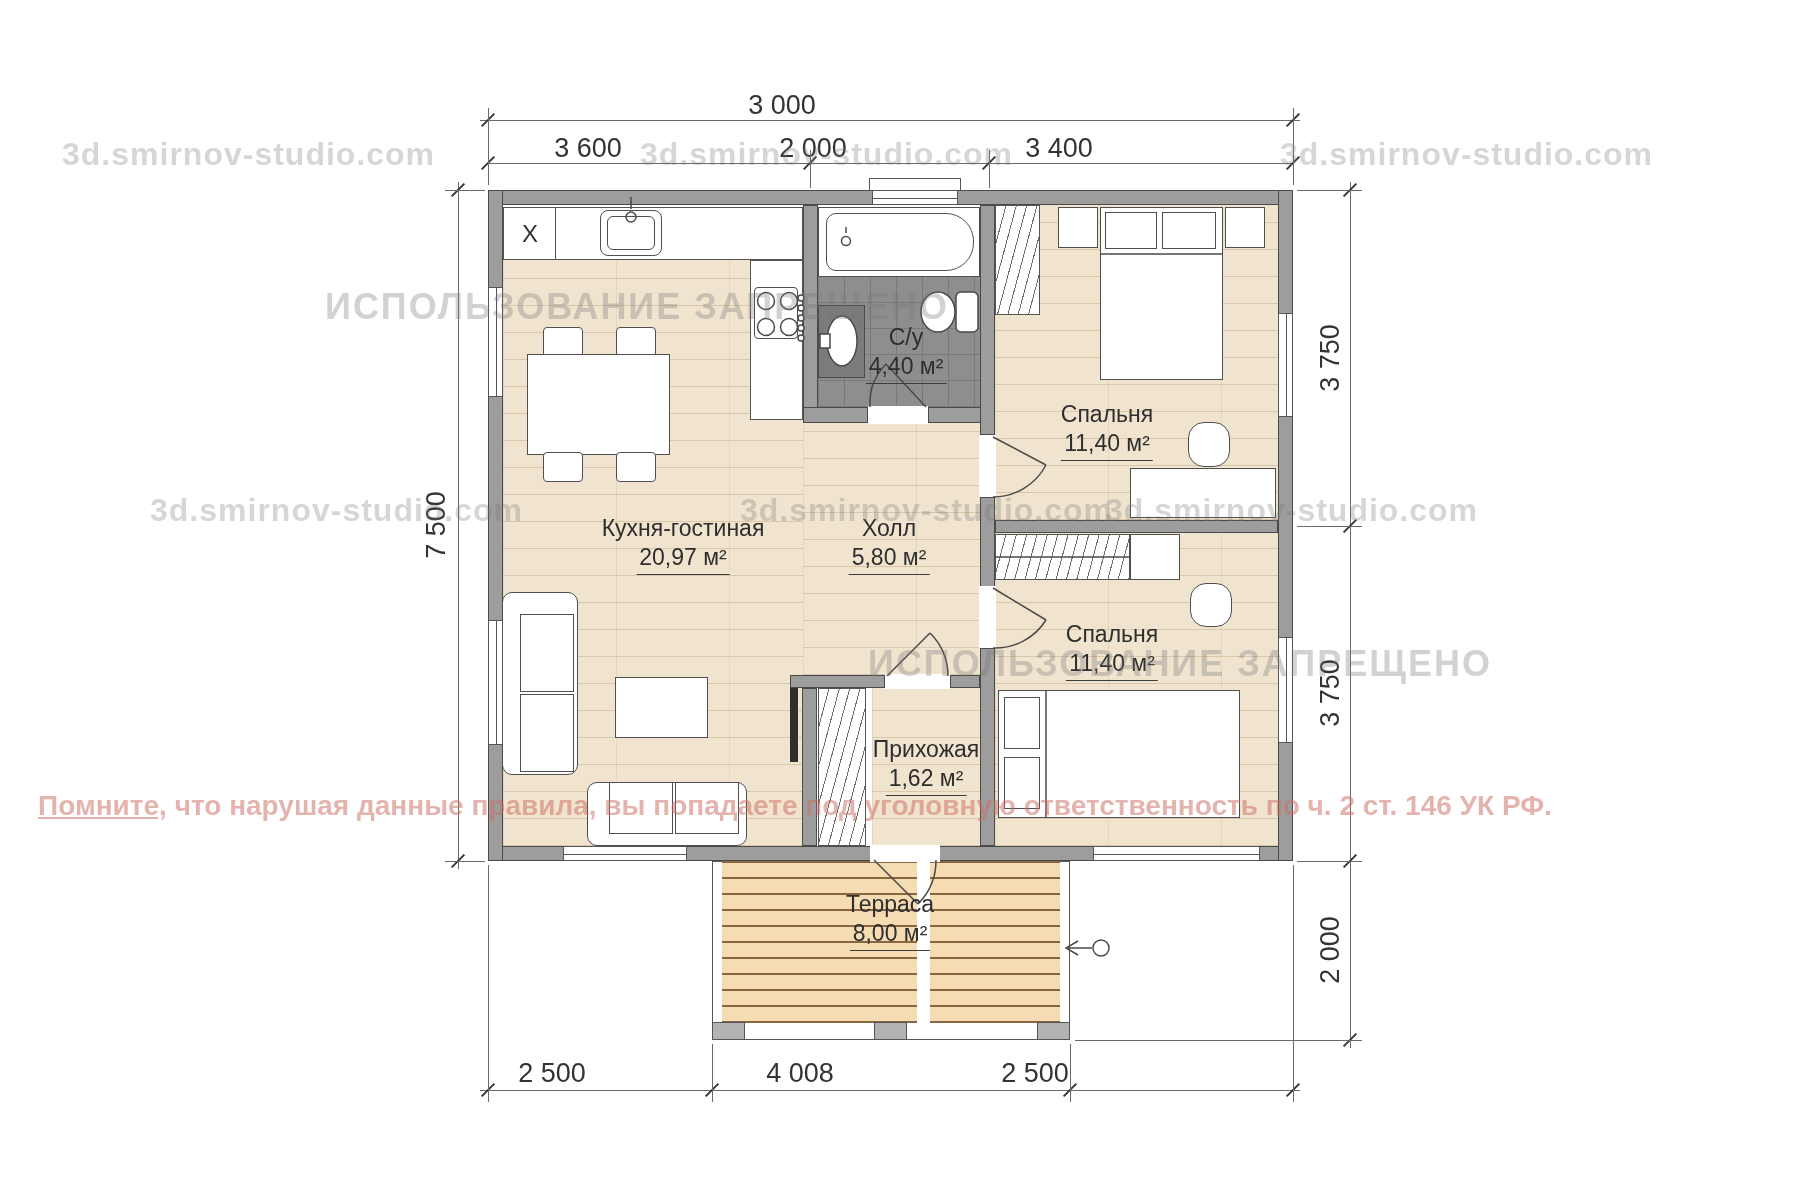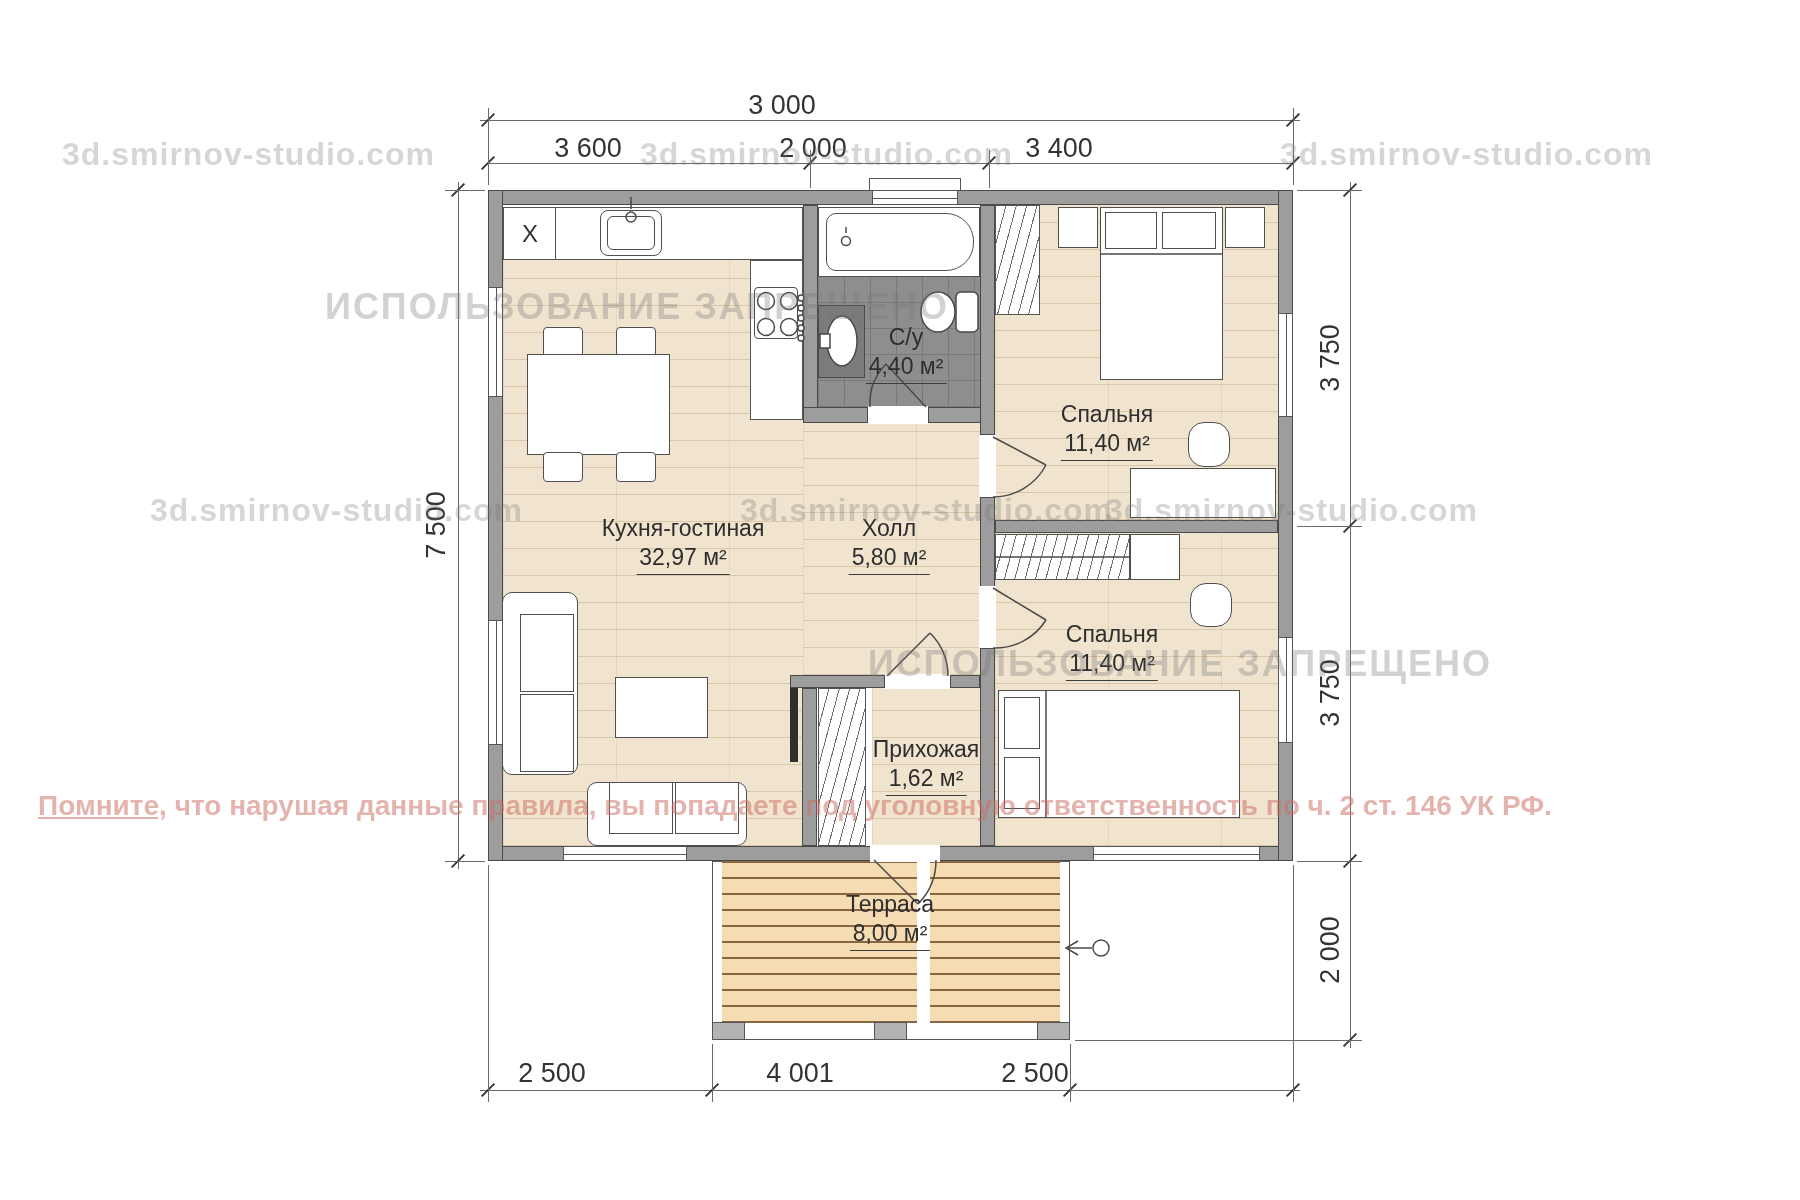--- a/index.html
+++ b/index.html
@@ -173,21 +173,21 @@
       <circle cx="801" cy="328" r="3" fill="#fff"></circle>
       <circle cx="801" cy="338" r="3" fill="#fff"></circle>
       <line x1="1100" y1="254" x2="1222" y2="254"></line>
       <line x1="1046" y1="691" x2="1046" y2="817"></line>
       <line x1="995" y1="557" x2="1130" y2="557"></line>
     </g>
   </svg>
 
   <div class="rlabel" style="left:683px;top:514px;">
     <span style="display:block;">Кухня-гостиная</span>
-    <span class="ar">32,97 м²</span>
+    <span class="ar">20,97 м²</span>
   </div>
   <div class="rlabel" style="left:889px;top:514px;">
     <span style="display:block;">Холл</span>
     <span class="ar">5,80 м²</span>
   </div>
   <div class="rlabel" style="left:906px;top:323px;">
     <span style="display:block;">С/у</span>
     <span class="ar">4,40 м²</span>
   </div>
   <div class="rlabel" style="left:1107px;top:400px;">
@@ -243,21 +243,21 @@
   <div class="hl" style="left:1297px;top:526px;width:65px;"></div>
   <div class="hl" style="left:1297px;top:861px;width:65px;"></div>
   <div class="hl" style="left:1075px;top:1040px;width:287px;"></div>
 
   <div class="hl" style="left:480px;top:1090px;width:820px;"></div>
   <div class="tk" style="left:488px;top:1090px;"></div>
   <div class="tk" style="left:712px;top:1090px;"></div>
   <div class="tk" style="left:1070px;top:1090px;"></div>
   <div class="tk" style="left:1293px;top:1090px;"></div>
   <div class="dimH" style="left:552px;top:1058px;">2 500</div>
-  <div class="dimH" style="left:800px;top:1058px;">4 001</div>
+  <div class="dimH" style="left:800px;top:1058px;">4 008</div>
   <div class="dimH" style="left:1035px;top:1058px;">2 500</div>
   <div class="vl" style="left:488px;top:865px;height:237px;"></div>
   <div class="vl" style="left:712px;top:1044px;height:58px;"></div>
   <div class="vl" style="left:1070px;top:1044px;height:58px;"></div>
   <div class="vl" style="left:1293px;top:865px;height:237px;"></div>
 
   <div class="wm" style="left:62px;top:136px;">3d.smirnov-studio.com</div>
   <div class="wm" style="left:640px;top:136px;">3d.smirnov-studio.com</div>
   <div class="wm" style="left:1280px;top:136px;">3d.smirnov-studio.com</div>
   <div class="wm" style="left:150px;top:492px;">3d.smirnov-studio.com</div>

